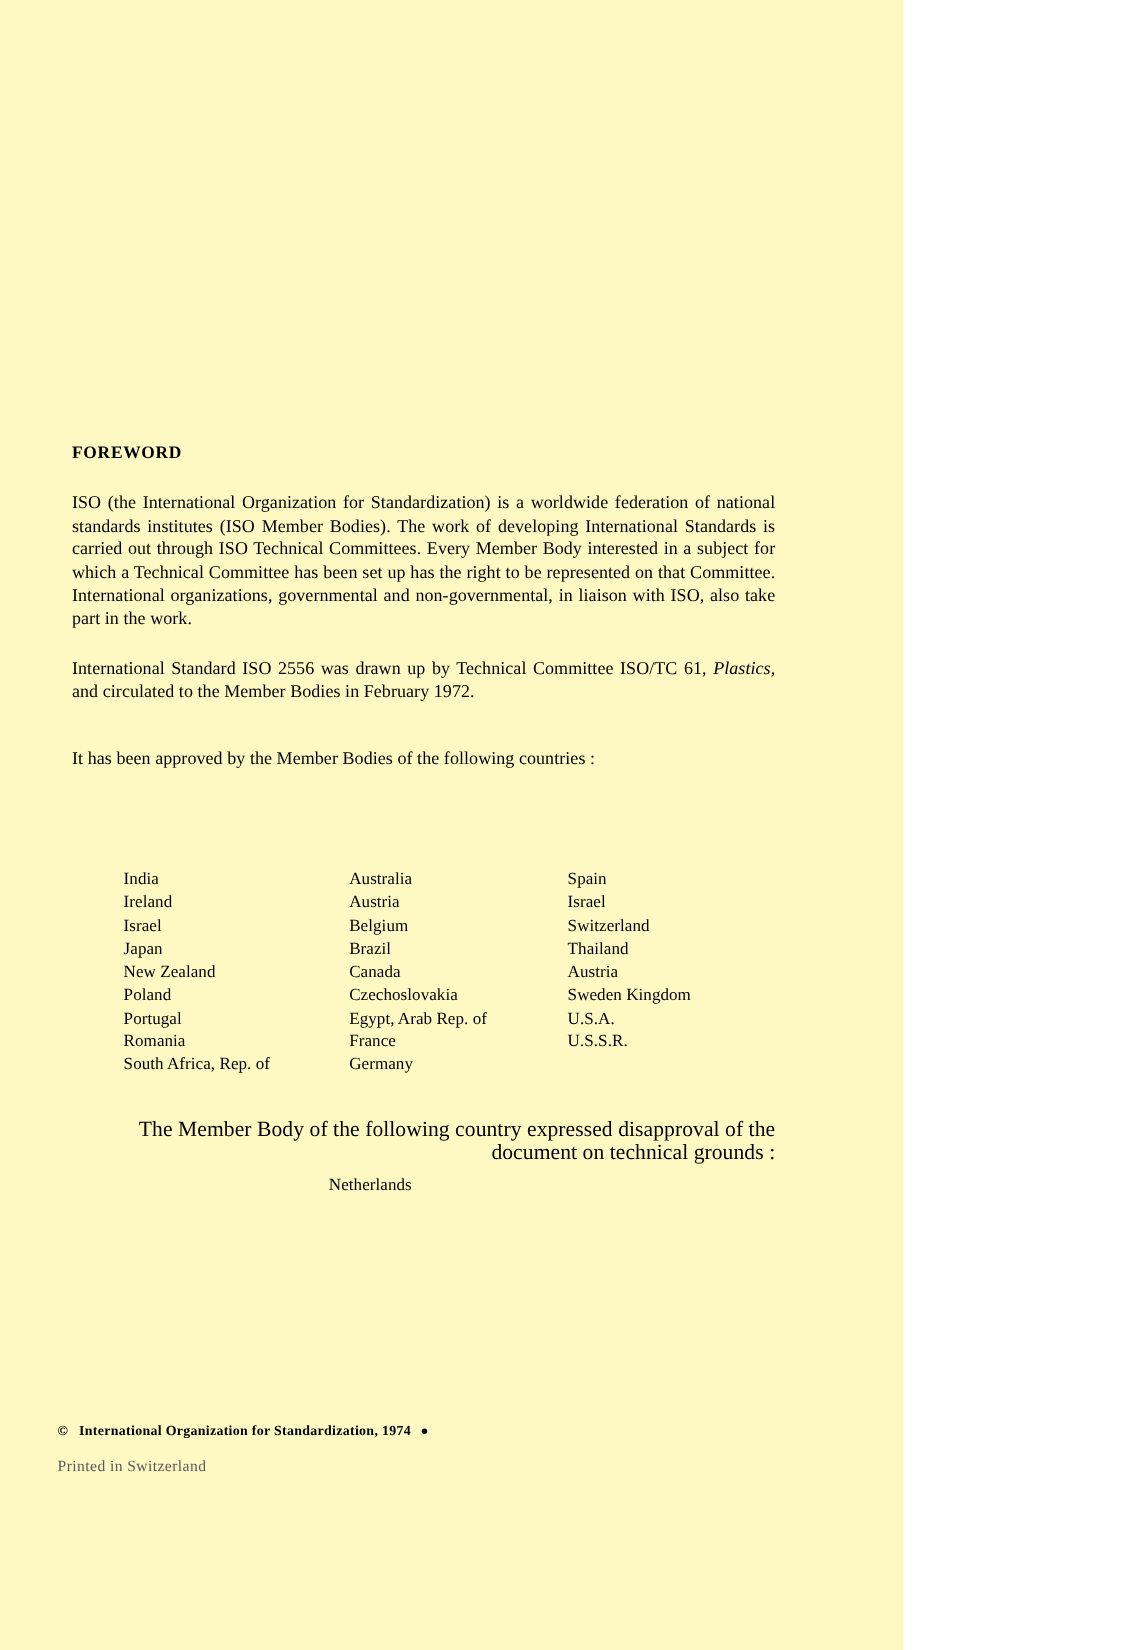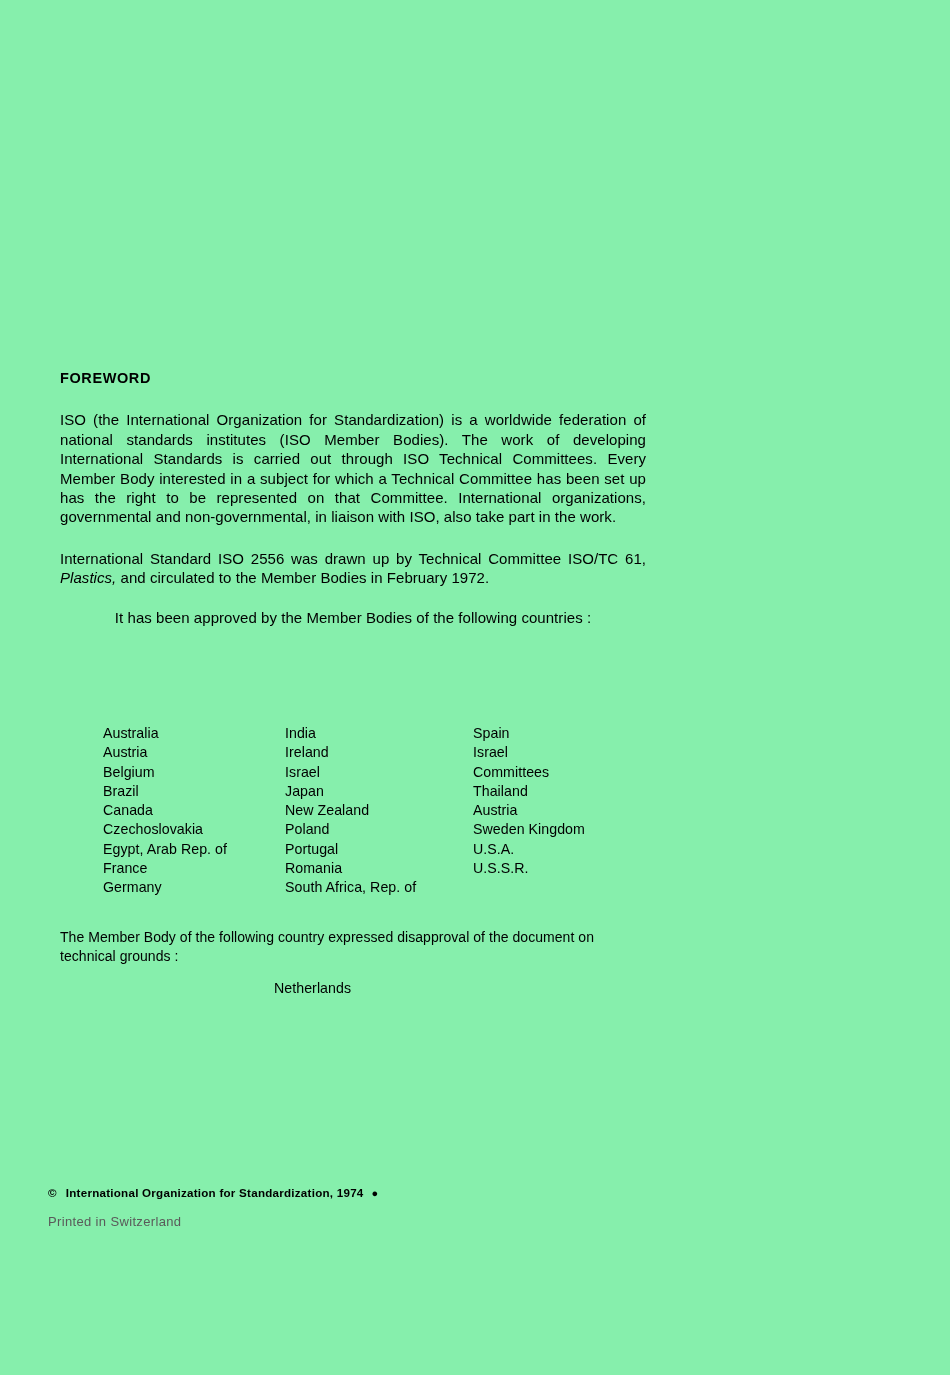--- a/index.html
+++ b/index.html
@@ -4,25 +4,25 @@
 <title>ISO Foreword Page</title>
 <style>
   html, body {
     margin: 0;
     padding: 0;
     background: #ffffff;
   }
 
   .page {
     position: relative;
-    width: 950px;
+    width: 753px;
     height: 1375px;
-    background: #86efac;
+    background: #fef9c3;
     overflow: hidden;
-    font-family: Liberation Sans, sans-serif;
+    font-family: Liberation Serif, serif;
     color: #000000;
     -webkit-font-smoothing: antialiased;
   }
 
   
   .content {
     position: absolute;
     left: 60px;
     top: 370px;
     width: 586px;
@@ -41,29 +41,29 @@
     line-height: 19.4px;
     text-align: justify;
     text-justify: inter-word;
     margin: 0 0 22px 0;
     letter-spacing: 0.05px;
   }
 
   .para:last-child { margin-bottom: 0; }
 
   .para.no-justify {
-    text-align: center;
+    text-align: left;
   }
 
   .para .italic {
     font-style: italic;
   }
 
   .para.tight {
-    margin-bottom: 20px;
+    margin-bottom: 36px;
   }
 
   
   .countries {
     position: absolute;
     left: 103px;
     top: 724px;
     width: 560px;
     display: flex;
   }
@@ -81,23 +81,23 @@
     white-space: nowrap;
     letter-spacing: 0.05px;
   }
 
   
   .disapproval {
     position: absolute;
     left: 60px;
     top: 914px;
     width: 586px;
-    font-size: 14px;
+    font-size: 18px;
     line-height: 19.4px;
-    text-align: left;
+    text-align: right;
     letter-spacing: 0.05px;
   }
 
   .dissent-country {
     position: absolute;
     left: 274px;
     top: 979px;
     font-size: 14.2px;
     line-height: 19.4px;
     letter-spacing: 0.05px;
@@ -152,49 +152,49 @@
     <p class="para">ISO (the International Organization for Standardization) is a worldwide federation of national standards institutes (ISO Member Bodies). The work of developing International Standards is carried out through ISO Technical Committees. Every Member Body interested in a subject for which a Technical Committee has been set up has the right to be represented on that Committee. International organizations, governmental and non-governmental, in liaison with ISO, also take part in the work.</p>
 
 
     <p class="para tight"><span>International Standard ISO 2556 was drawn up by Technical Committee ISO/TC 61, </span><span class="italic">Plastics,</span><span> and circulated to the Member Bodies in February 1972.</span></p>
 
     <p class="para no-justify">It has been approved by the Member Bodies of the following countries :</p>
 
   </div>
 
   <div class="countries">
+
+    <div class="country-col col-2">
+      <div class="country-item">India</div>
+      <div class="country-item">Ireland</div>
+      <div class="country-item">Israel</div>
+      <div class="country-item">Japan</div>
+      <div class="country-item">New Zealand</div>
+      <div class="country-item">Poland</div>
+      <div class="country-item">Portugal</div>
+      <div class="country-item">Romania</div>
+      <div class="country-item">South Africa, Rep. of</div>
+    </div>
 
     <div class="country-col col-1">
       <div class="country-item">Australia</div>
       <div class="country-item">Austria</div>
       <div class="country-item">Belgium</div>
       <div class="country-item">Brazil</div>
       <div class="country-item">Canada</div>
       <div class="country-item">Czechoslovakia</div>
       <div class="country-item">Egypt, Arab Rep. of</div>
       <div class="country-item">France</div>
       <div class="country-item">Germany</div>
     </div>
 
-    <div class="country-col col-2">
-      <div class="country-item">India</div>
-      <div class="country-item">Ireland</div>
-      <div class="country-item">Israel</div>
-      <div class="country-item">Japan</div>
-      <div class="country-item">New Zealand</div>
-      <div class="country-item">Poland</div>
-      <div class="country-item">Portugal</div>
-      <div class="country-item">Romania</div>
-      <div class="country-item">South Africa, Rep. of</div>
-    </div>
-
     <div class="country-col col-3">
       <div class="country-item">Spain</div>
       <div class="country-item">Israel</div>
-      <div class="country-item">Committees</div>
+      <div class="country-item">Switzerland</div>
       <div class="country-item">Thailand</div>
       <div class="country-item">Austria</div>
       <div class="country-item">Sweden Kingdom</div>
       <div class="country-item">U.S.A.</div>
       <div class="country-item">U.S.S.R.</div>
     </div>
 
   </div>
 
   <p class="disapproval">The Member Body of the following country expressed disapproval of the document on technical grounds :</p>

